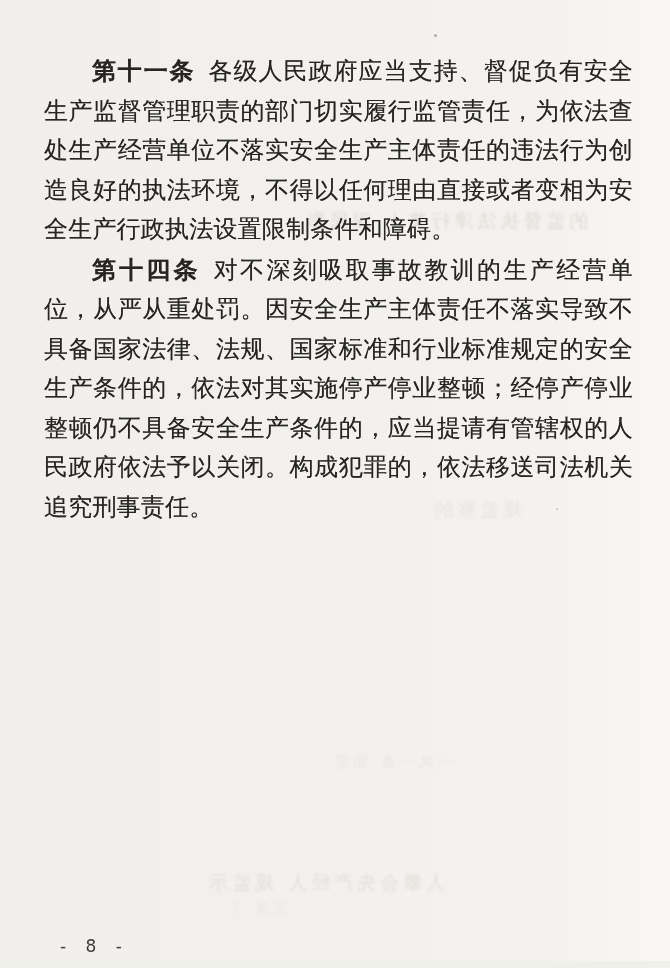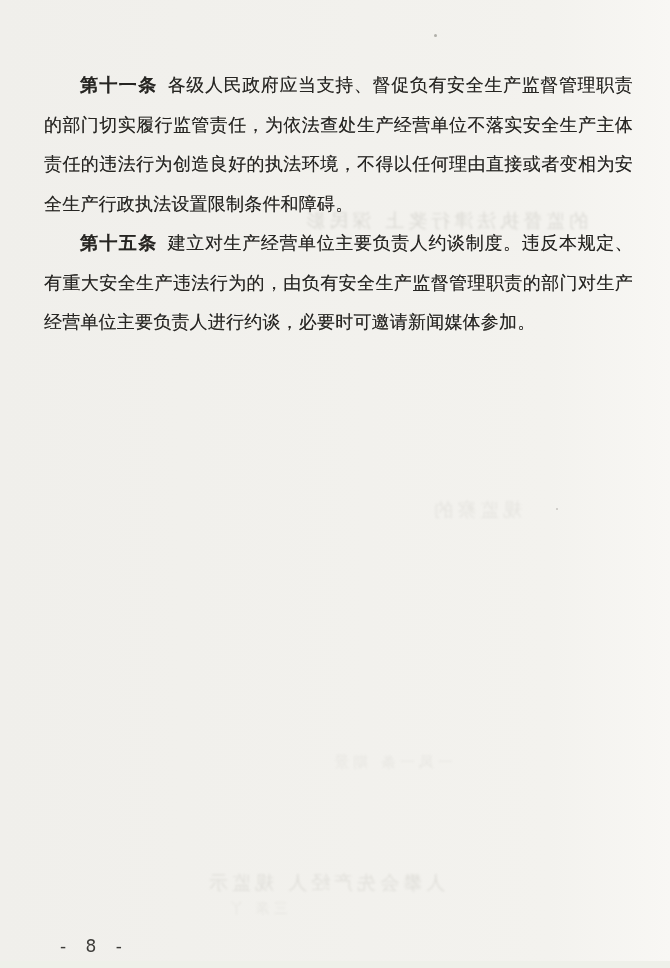--- a/index.html
+++ b/index.html
@@ -23,23 +23,23 @@
     content: "";
     position: absolute;
     left: 0; right: 0; bottom: 0;
     height: 7px;
     background: #eef0e9;
     pointer-events: none;
   }
   .doc-body {
     position: absolute;
     left: 44px;
-    top: 65px;
+    top: 51px;
     width: 589px;
-    font-size: 18px;
+    font-size: 24px;
     line-height: 39.5px;
     color: #262522;
     text-align: justify;
     text-justify: inter-ideograph;
     letter-spacing: 0.2px;
     text-shadow: 0 0 0.5px rgba(38, 37, 34, 0.55);
   }
   .doc-body p {
     margin: 0;
     text-indent: 2em;
@@ -98,18 +98,18 @@
       <div class="ghost ghost-2">一凤一条 期景</div>
       <div class="ghost ghost-3">人攀会先产经人 规监示</div>
       <div class="ghost ghost-4">三亲 丫</div>
     </div>
 
   <div class="doc-body">
   <p><span class="art-no">第十一条</span><span>各级人民政府应当支持、督促负有安全生产监督管理职责的部门切实履行监管责任，为依法查处生产经营单位不落实安全生产主体责任的违法行为创造良好的执法环境，不得以任何理由直接或者变相为安全生产行政执法设置限制条件和障碍。</span></p>
 
 
 
+  <p><span class="art-no">第十四条</span><span>对不深刻吸取事故教训的生产经营单位，从严从重处罚。因安全生产主体责任不落实导致不具备国家法律、法规、国家标准和行业标准规定的安全生产条件的，依法对其实施停产停业整顿；经停产停业整顿仍不具备安全生产条件的，应当提请有管辖权的人民政府依法予以关闭。构成犯罪的，依法移送司法机关追究刑事责任。</span></p>
 
-  <p><span class="art-no">第十五条</span><span>建立对生产经营单位主要负责人约谈制度。违反本规定、有重大安全生产违法行为的，由负有安全生产监督管理职责的部门对生产经营单位主要负责人进行约谈，必要时可邀请新闻媒体参加。</span></p>
 </div>
 
   <div class="page-footer">- 8 -</div>
 </div>
 
 </body></html>

